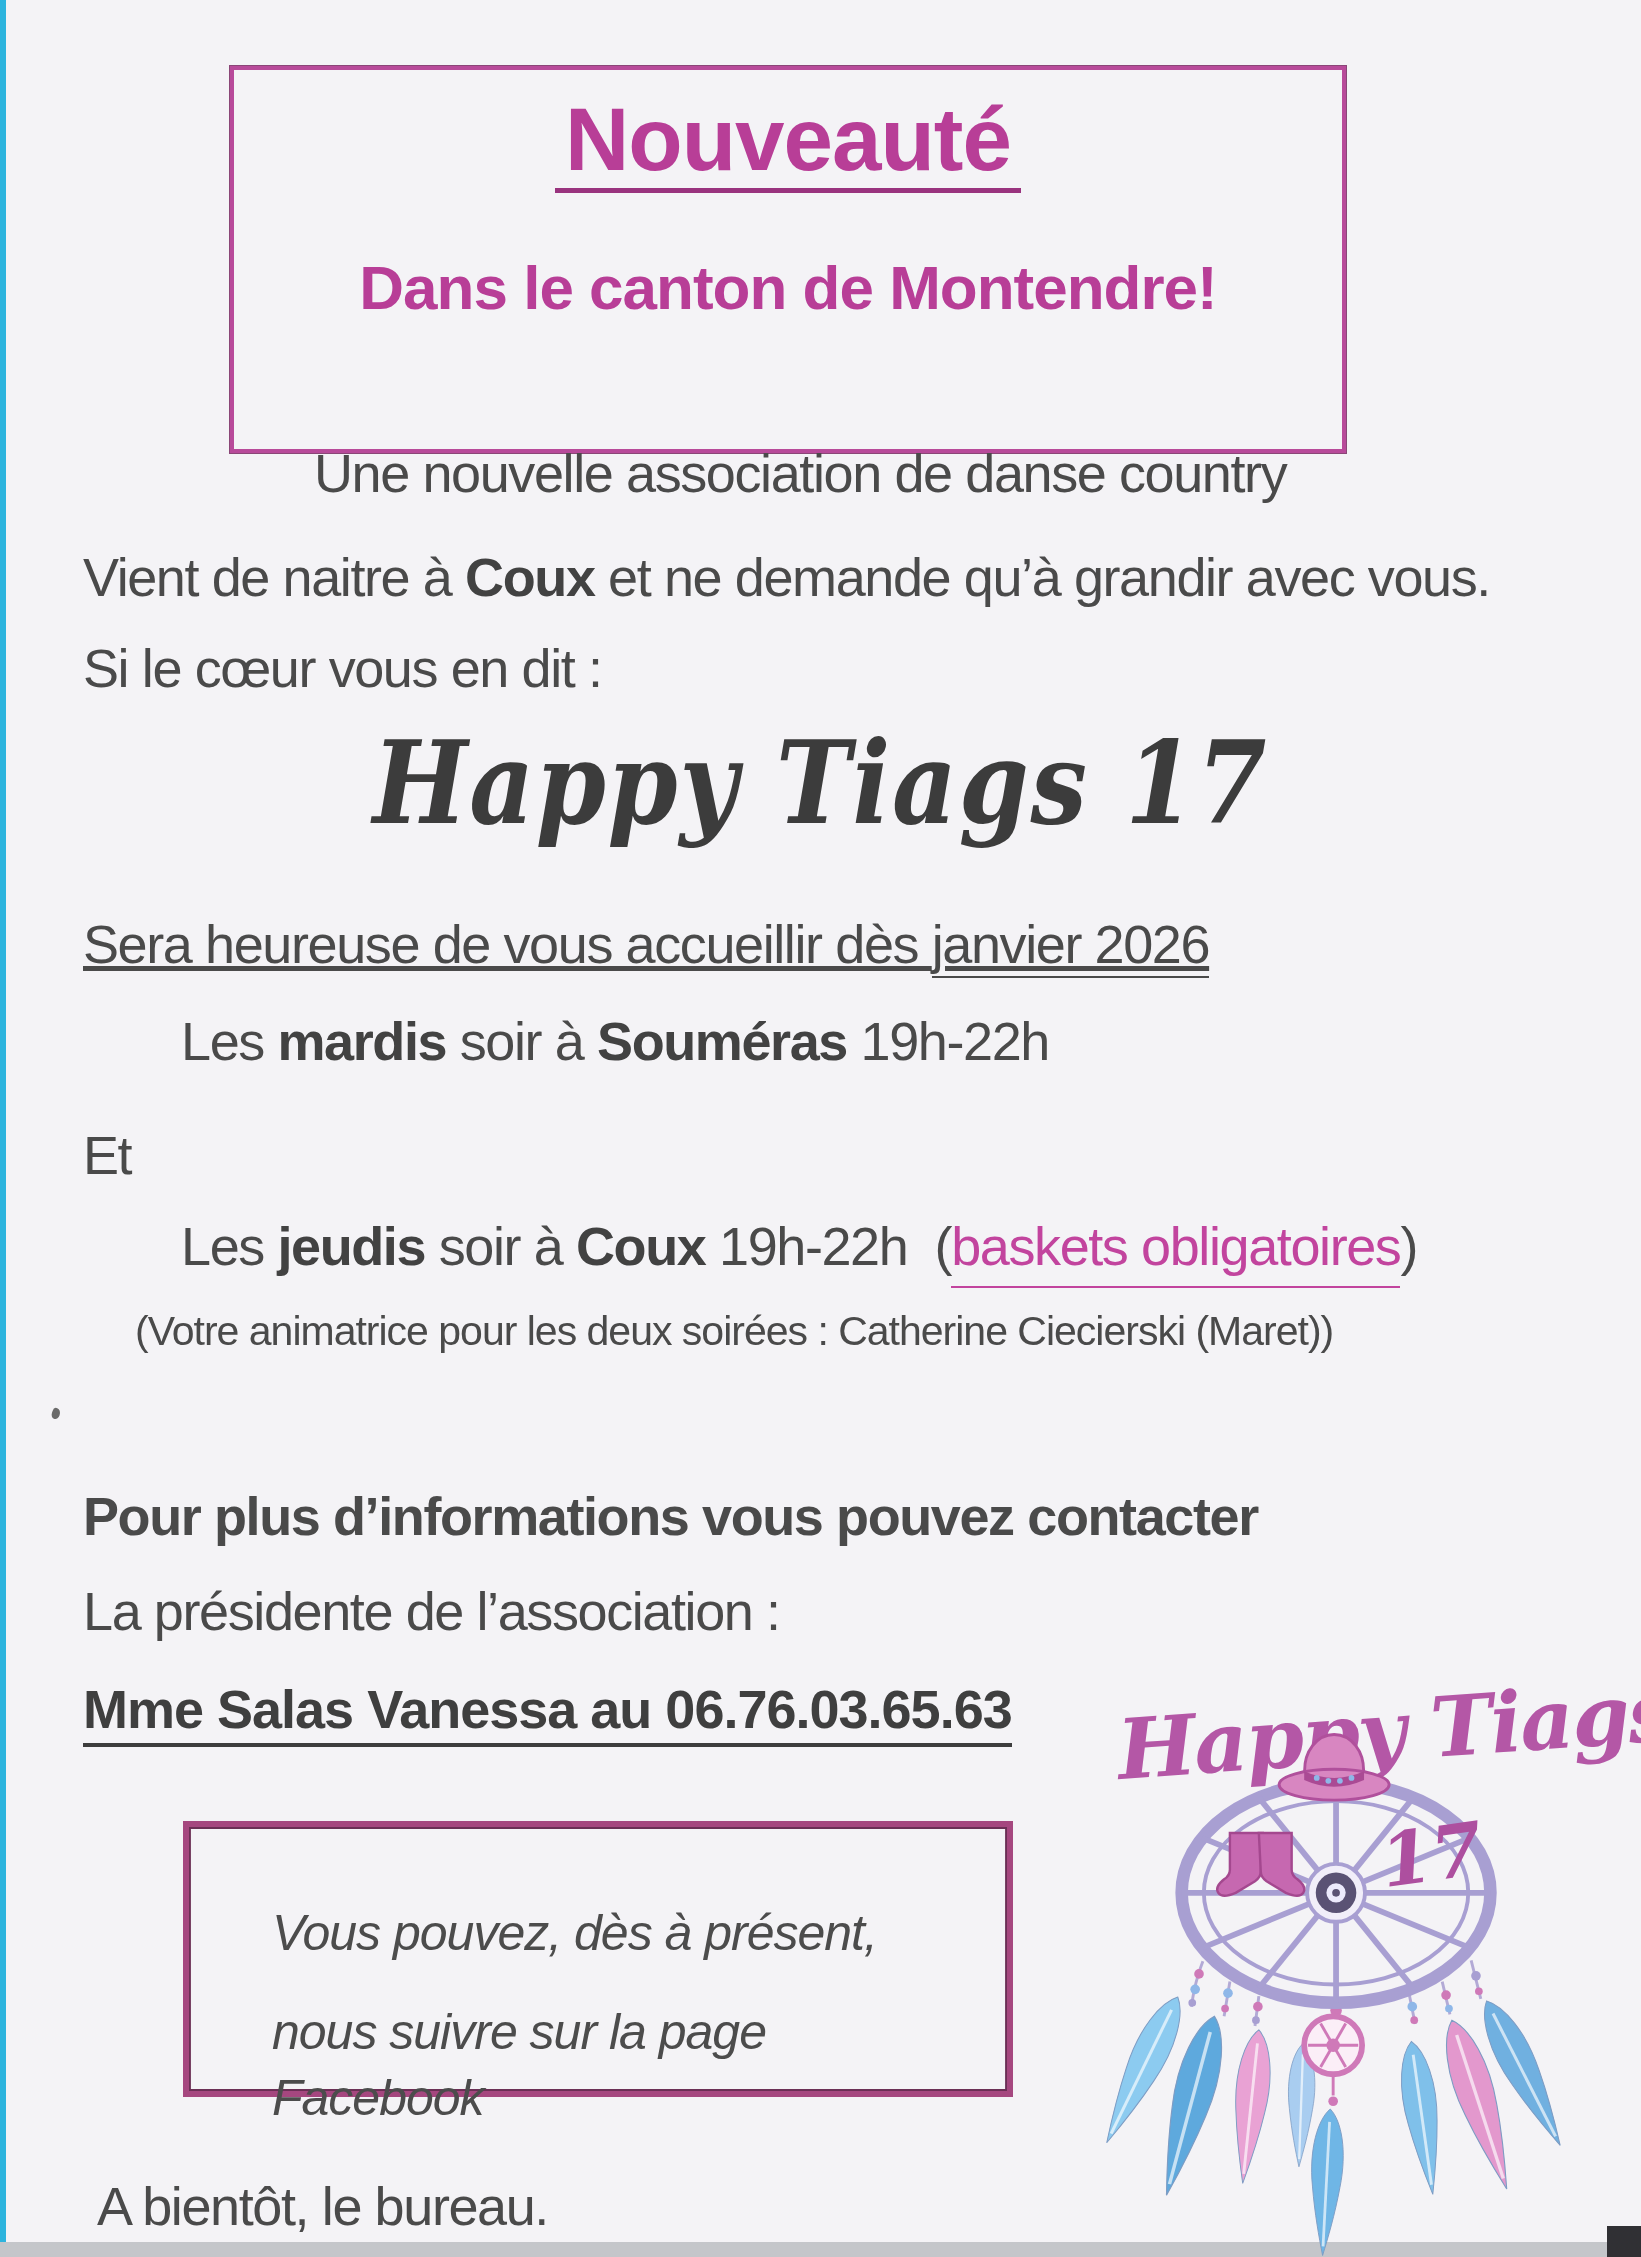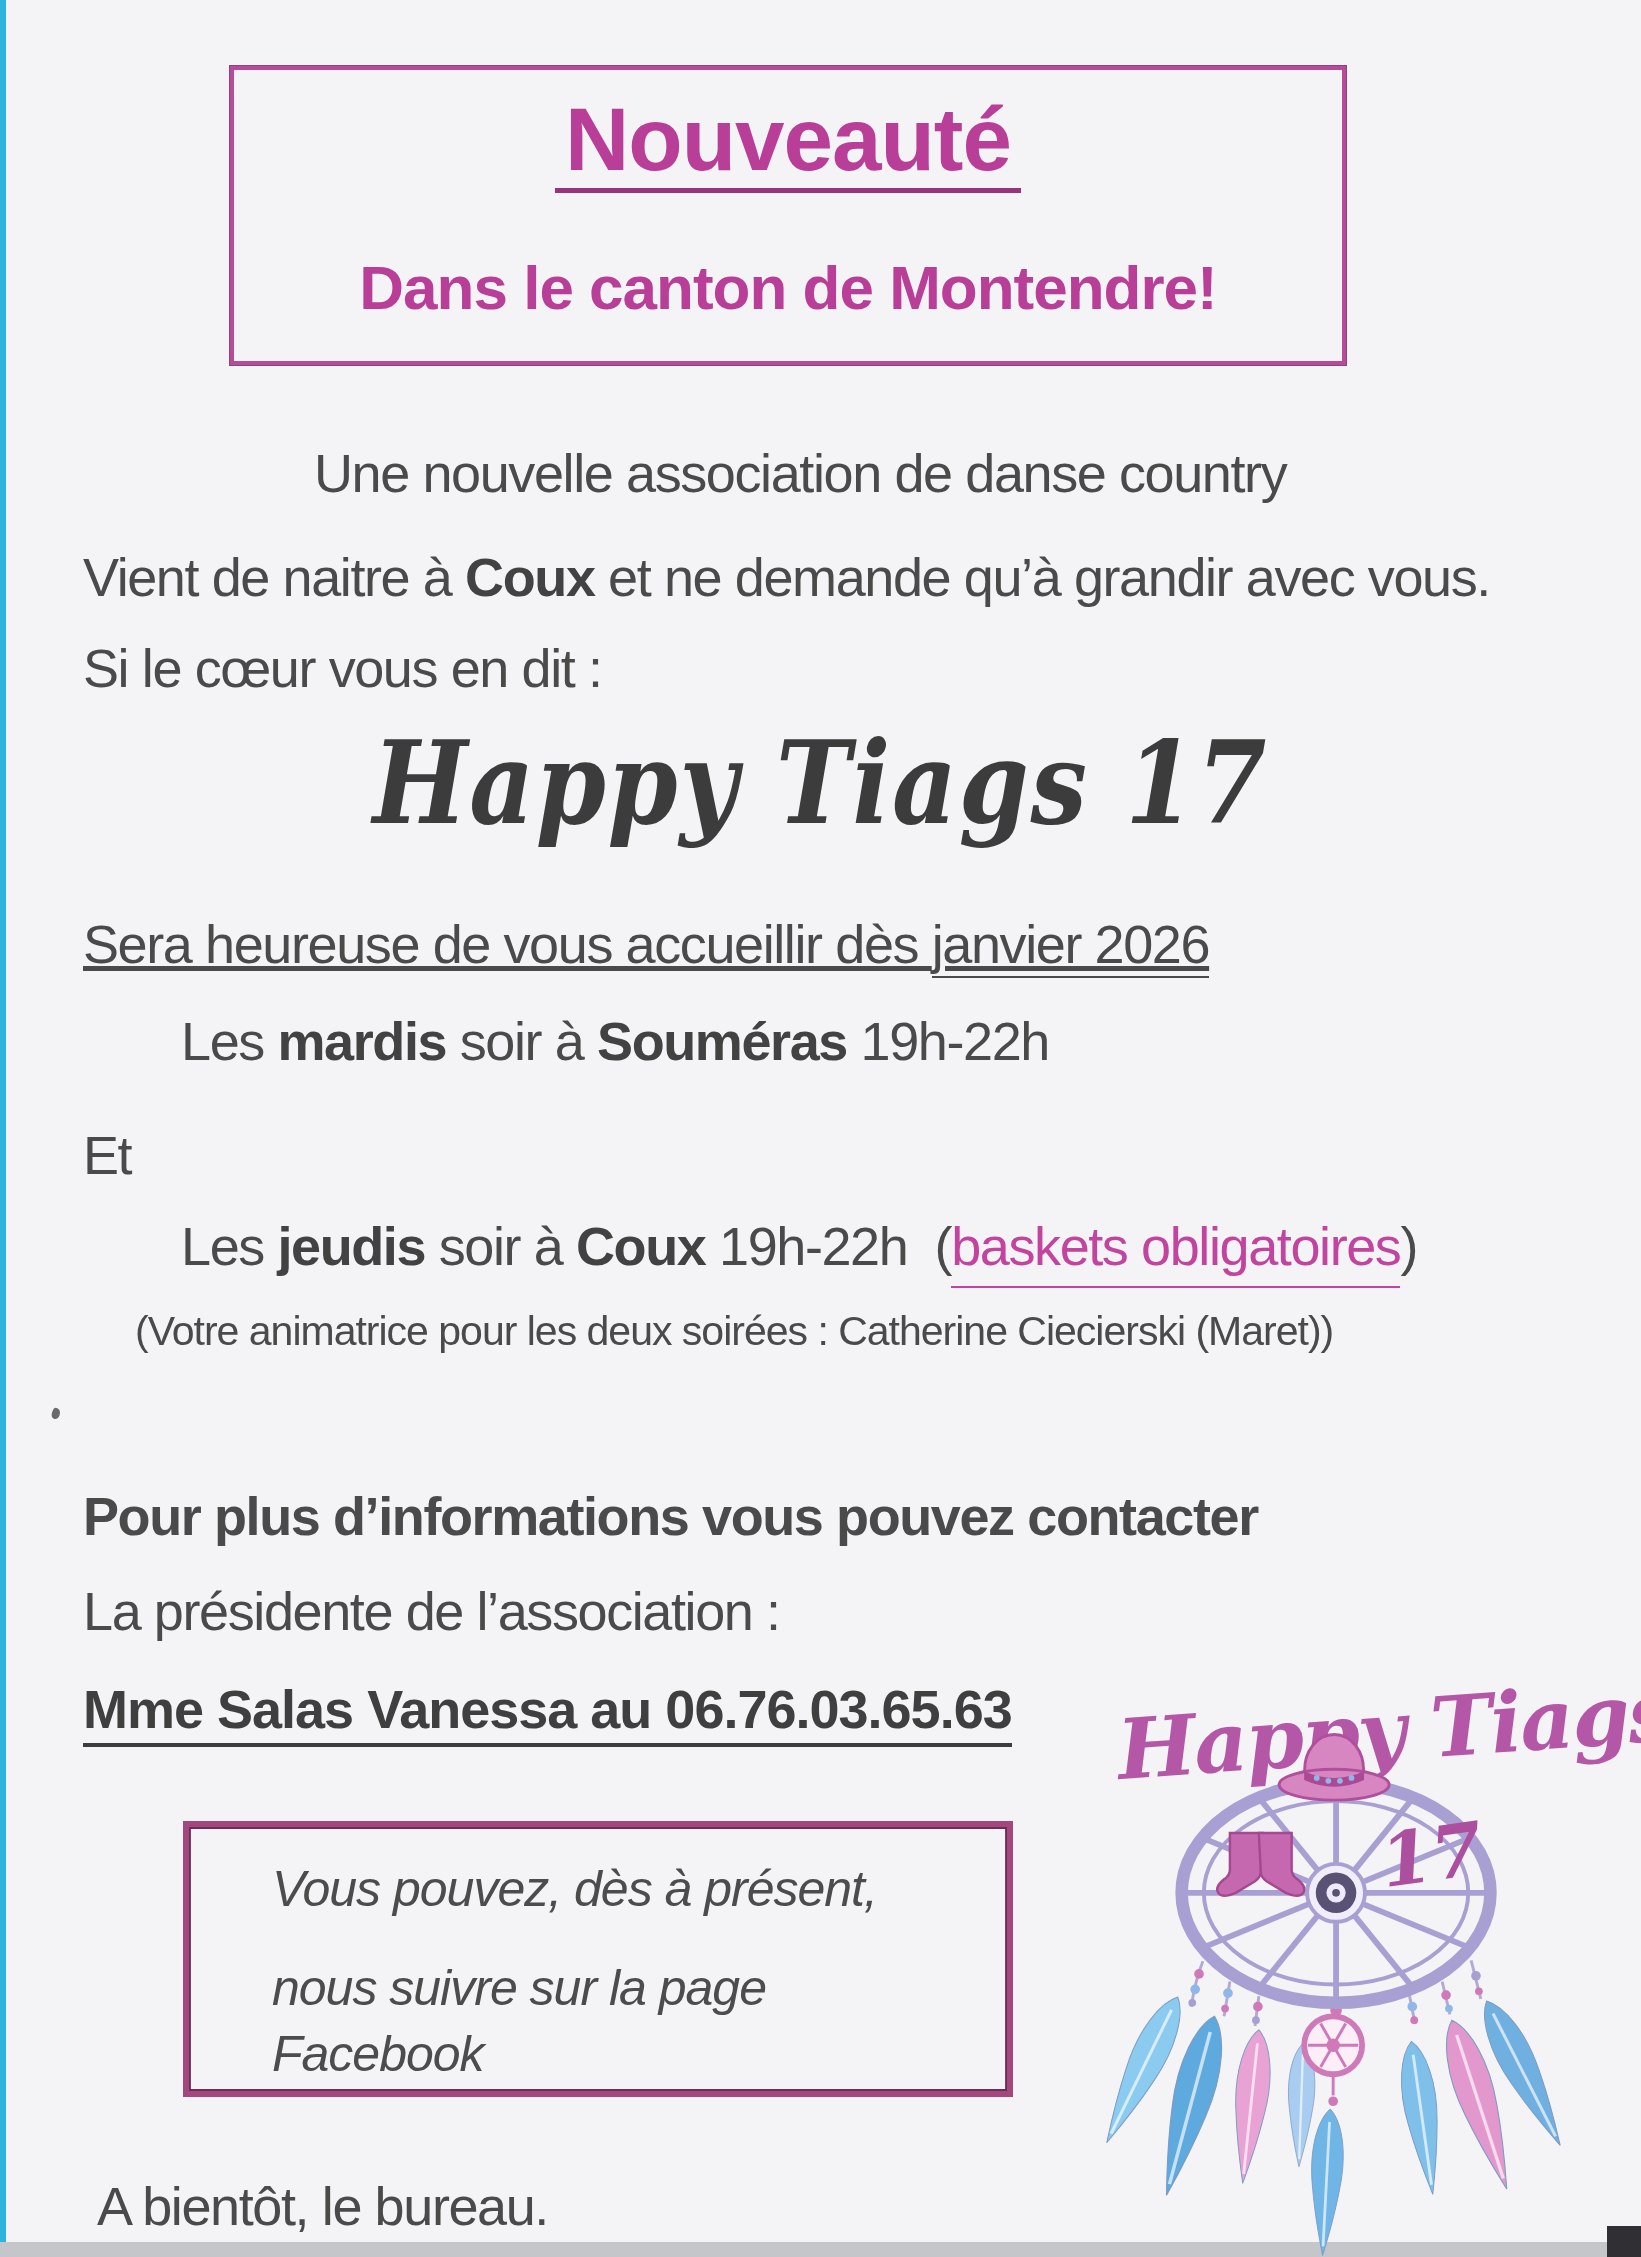--- a/index.html
+++ b/index.html
@@ -9,21 +9,21 @@
     font-family:"Liberation Sans", sans-serif; color:#4a4a4a;
   }
   
   .scan-left { position:absolute; left:0; top:0; width:5.8px; height:100%; background:#2cb4de; }
   .scan-bottom { position:absolute; left:0; top:2242px; width:100%; height:15.4px; background:#c4c6ca; }
   .scan-corner { position:absolute; left:1607px; top:2226px; width:35px; height:31px; background:#303034; }
   .scan-speck { position:absolute; left:52px; top:1408px; width:7.7px; height:10.6px; background:#6a6a6a; border-radius:40% 60% 50% 50%; transform:rotate(18deg); }
 
   
   .banner {
-    position:absolute; left:230px; top:66px; width:1116px; height:299px;
+    position:absolute; left:230px; top:66px; width:1116px; height:387px;
     border:4.8px solid #b84a9a; outline:1px solid #8a4677; box-sizing:border-box;
     text-align:center;
   }
   .banner-title {
     position:absolute; top:25px; left:0; right:0; line-height:1;
     font-size:89px; font-weight:bold; color:#b83e97; letter-spacing:-1px;
   }
   .banner-title span { display:inline-block; padding:0 9.7px 3.9px 9.7px; border-bottom:5.8px solid #99337e; }
   .banner-subtitle {
     position:absolute; top:187px; left:0; right:0; line-height:1;
@@ -45,21 +45,21 @@
   }
   .phone-line { font-weight:bold; color:#3f3f3f; }
   .phone-line span { display:inline-block; border-bottom:4.8px solid #3d3d3d; padding-bottom:3.9px; letter-spacing:-1px;text-align:right;}
 
   
   .fb-box {
     position:absolute; left:183px; top:1821px; width:830px; height:276px;
     border:6.8px solid #a5477f; box-sizing:border-box;
     box-shadow: inset 0 0 0 1.9px #6b2f55;
   }
-  .fb-line { position:absolute; left:83px; font-size:50px; font-style:italic; letter-spacing:-1px; color:#4c4c4c; white-space:nowrap; }
+  .fb-line { position:absolute; left:83px; font-size:50px; font-style:italic; letter-spacing:-1px; color:#4c4c4c; white-space:nowrap;margin-top:44px; }
 
   .closing { font-size:54px; }
 
   .logo { position:absolute; left:1089px; top:1628px; width:552px; height:630px; }
 </style>
 </head>
 <body>
 
 <div class="page">
 

